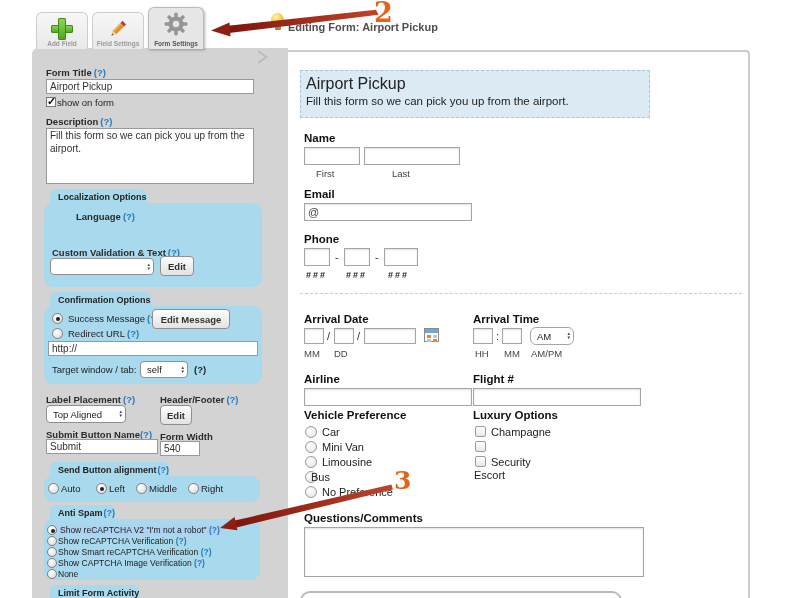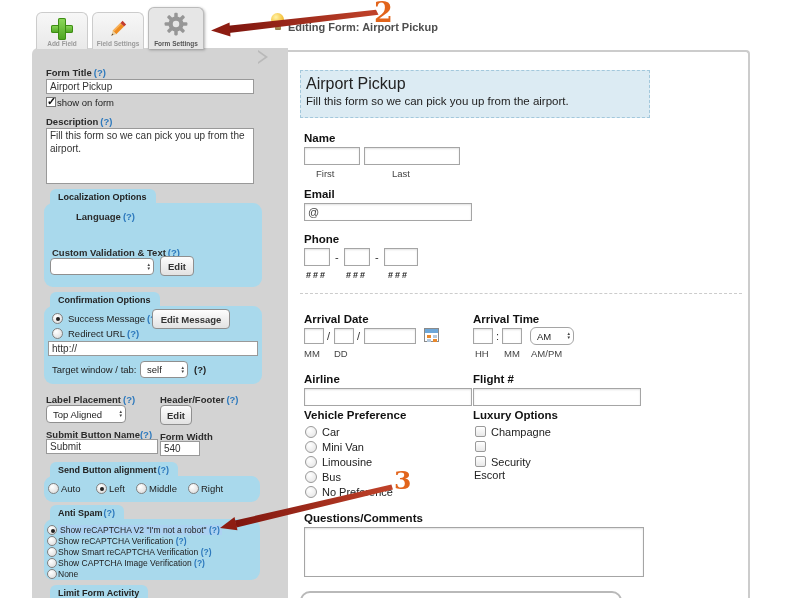--- a/index.html
+++ b/index.html
@@ -17,21 +17,21 @@
   .plus::after{left:7px;top:0;width:8px;height:22px;}
   
   .sidebar{left:32px;top:48px;width:256px;height:550px;background:#d3d3d3;border-radius:6px 0 0 0;z-index:1;}
   .lbl{position:absolute;font-size:9.5px;font-weight:bold;color:#2b2b2b;white-space:nowrap;}
   .help{color:#2d79bd;font-weight:bold;margin-left:2px;cursor:pointer;}
   .sin{position:absolute;box-sizing:border-box;background:#fff;border:1px solid #999;font-size:10px;color:#333;padding:1px 3px;font-family:"Liberation Sans",sans-serif;}
   .starea{resize:none;overflow:hidden;line-height:1.25;}
   .rsz{position:absolute;width:8px;height:8px;background:
        linear-gradient(135deg,transparent 0 45%,#999 45% 50%,transparent 50% 70%,#999 70% 75%,transparent 75%);}
   .bluepanel{position:absolute;background:#a9d9ec;border-radius:9px;}
-  .bluetab{position:absolute;background:#a9d9ec;border-radius:6px 6px 0 0;font-size:9px;font-weight:bold;color:#222;padding:3px 9px 2px 8px;white-space:nowrap;z-index:2;}
+  .bluetab{position:absolute;background:#a9d9ec;border-radius:6px 6px 0 0;font-size:9px;font-weight:bold;color:#222;padding:3px 0 2px 8px;white-space:nowrap;z-index:2;}
   .btn{position:absolute;box-sizing:border-box;background:linear-gradient(#fdfdfd,#e2e2e2);border:1px solid #8f8f8f;border-radius:4px;font-size:9.5px;font-weight:bold;color:#333;text-align:center;cursor:pointer;display:flex;align-items:center;justify-content:center;}
   .sel{position:absolute;box-sizing:border-box;background:#fff;border:1px solid #8f8f8f;border-radius:4px;font-size:9.5px;color:#222;display:flex;align-items:center;padding:0 16px 0 6px;cursor:pointer;}
   .sel .arr{position:absolute;right:2px;top:50%;transform:translateY(-50%);display:flex;flex-direction:column;line-height:4px;font-size:4.5px;color:#444;}
   .chk{position:absolute;width:10px;height:10px;background:#fff;border:1px solid #777;box-sizing:border-box;cursor:pointer;}
   .chk.on::after{content:"✓";position:absolute;left:0;top:-3px;font-size:11px;font-weight:bold;color:#111;}
   .rad{position:absolute;width:11px;height:11px;border-radius:50%;border:1px solid #808080;background:radial-gradient(circle at 35% 30%,#fff,#d8d8d8);box-sizing:border-box;cursor:pointer;}
   .rad.on::after{content:"";position:absolute;left:2.5px;top:2.5px;width:4px;height:4px;border-radius:50%;background:#222;}
   .slbl{position:absolute;font-size:9.5px;color:#222;white-space:nowrap;}
   .antirow{font-size:8.5px;}
   .hl{background:#add2f2;padding:0 2px;}
@@ -253,21 +253,21 @@
   <input class="pin" style="left: 185px; top: 336px; width: 168px; height: 18px;">
 
   <div class="plbl" style="left:16px;top:357px;">Vehicle Preference</div>
   <div class="prad" style="left:17px;top:374px;"></div>
   <div class="poptlbl" style="left:34px;top:374px;">Car</div>
   <div class="prad" style="left:17px;top:389px;"></div>
   <div class="poptlbl" style="left:34px;top:389px;">Mini Van</div>
   <div class="prad" style="left:17px;top:404px;"></div>
   <div class="poptlbl" style="left:34px;top:404px;">Limousine</div>
   <div class="prad" style="left:17px;top:419px;"></div>
-  <div class="poptlbl" style="left:34px;top:419px;">Bus</div>
+  <div class="poptlbl" style="left:23px;top:419px;">Bus</div>
   <div class="prad" style="left:17px;top:434px;"></div>
   <div class="poptlbl" style="left:34px;top:434px;">No Preference</div>
 
   <div class="plbl" style="left:185px;top:357px;">Luxury Options</div>
   <div class="pchk" style="left:187px;top:374px;"></div>
   <div class="poptlbl" style="left:203px;top:374px;">Champagne</div>
   <div class="pchk" style="left:187px;top:389px;"></div>
   <div class="poptlbl" style="left:186px;top:389px;margin-top:28px;">Escort</div>
   <div class="pchk" style="left:187px;top:404px;"></div>
   <div class="poptlbl" style="left:203px;top:404px;">Security</div>

